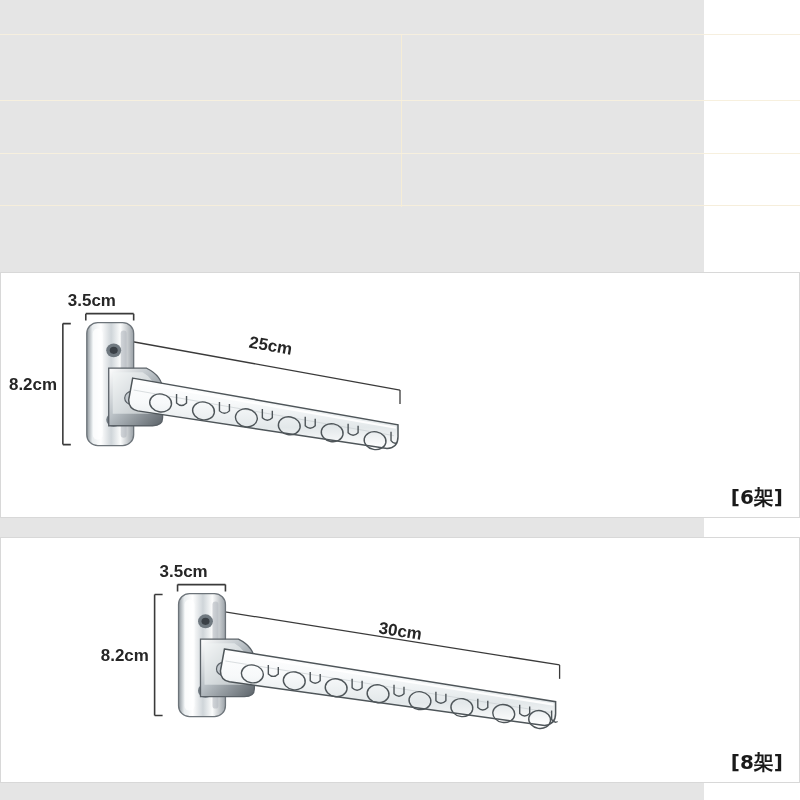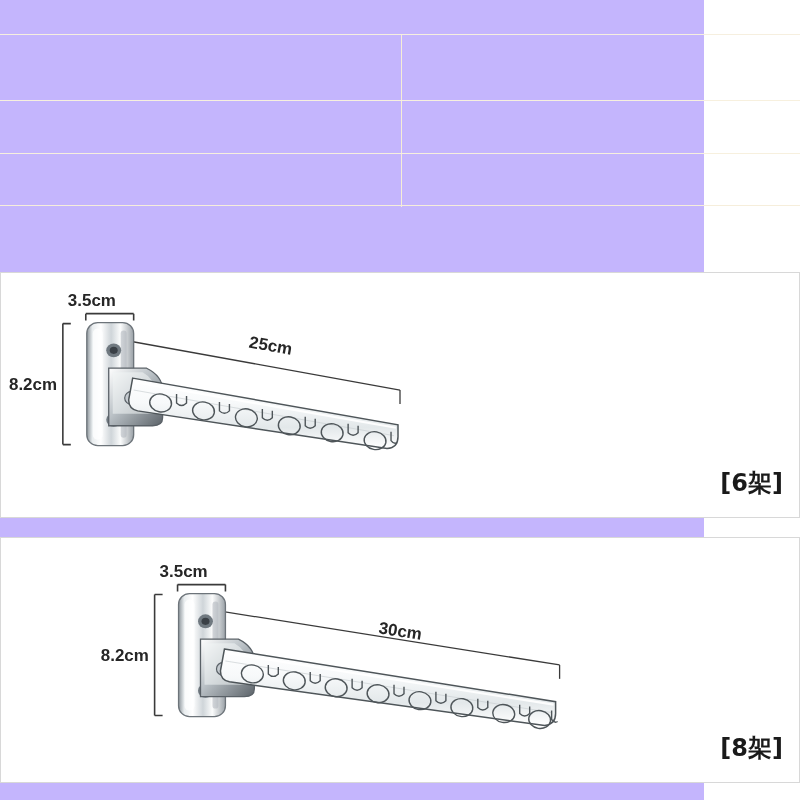--- a/index.html
+++ b/index.html
@@ -2,21 +2,21 @@
 <html><head>
 <meta charset="utf-8">
 <style>
   * { box-sizing: border-box; margin: 0; padding: 0; }
   html, body {
     width: 800px; height: 800px;
     background: #ffffff;
     font-family: "Liberation Sans", "DejaVu Sans", sans-serif;
     overflow: hidden;
   }
-  #page { position: relative; width: 704px; height: 800px; background:#c4b5fd; }
+  #page { position: relative; width: 704px; height: 800px; background:#e5e5e5; }
 
   
   .spec-table {
     position: absolute;
     left: 0; top: 34px;
     width: 800px; height: 172px;
     border-top: 1.5px solid #f6efdf;
     border-bottom: 1.5px solid #f6eedb;
   }
   .spec-row {
@@ -53,22 +53,22 @@
     overflow: hidden;
   }
   .panel.p1 { top: 272px; height: 246px; }
   .panel.p2 { top: 537px; height: 246px; }
 
   .panel-figure { position: absolute; inset: 0; }
   .panel-figure svg { display: block; width: 100%; height: 100%; }
 
   .variant-label {
     position: absolute;
-    right: 16px; bottom: 22px;
-    font-size: 24px;
+    right: 16px; bottom: 10px;
+    font-size: 20px;
     font-weight: 700;
     color: #1a1a1a;
     font-family: "DejaVu Sans", "Liberation Sans", sans-serif;
     letter-spacing: 0px;
     line-height: 1;
   }
 
   .dim-text {
     font-family: "Liberation Sans", "DejaVu Sans", sans-serif;
     font-size: 17px;

